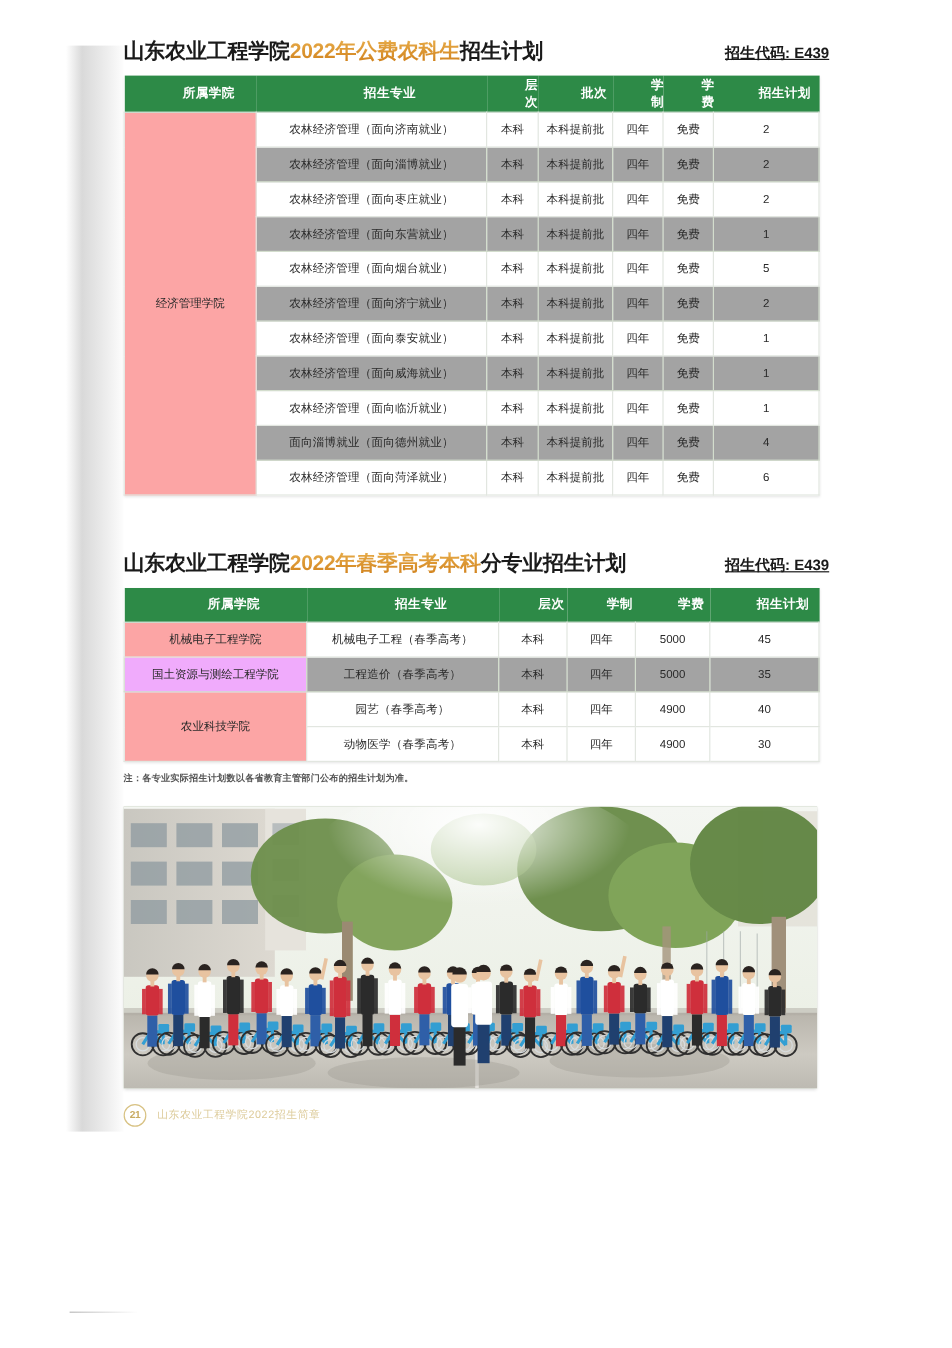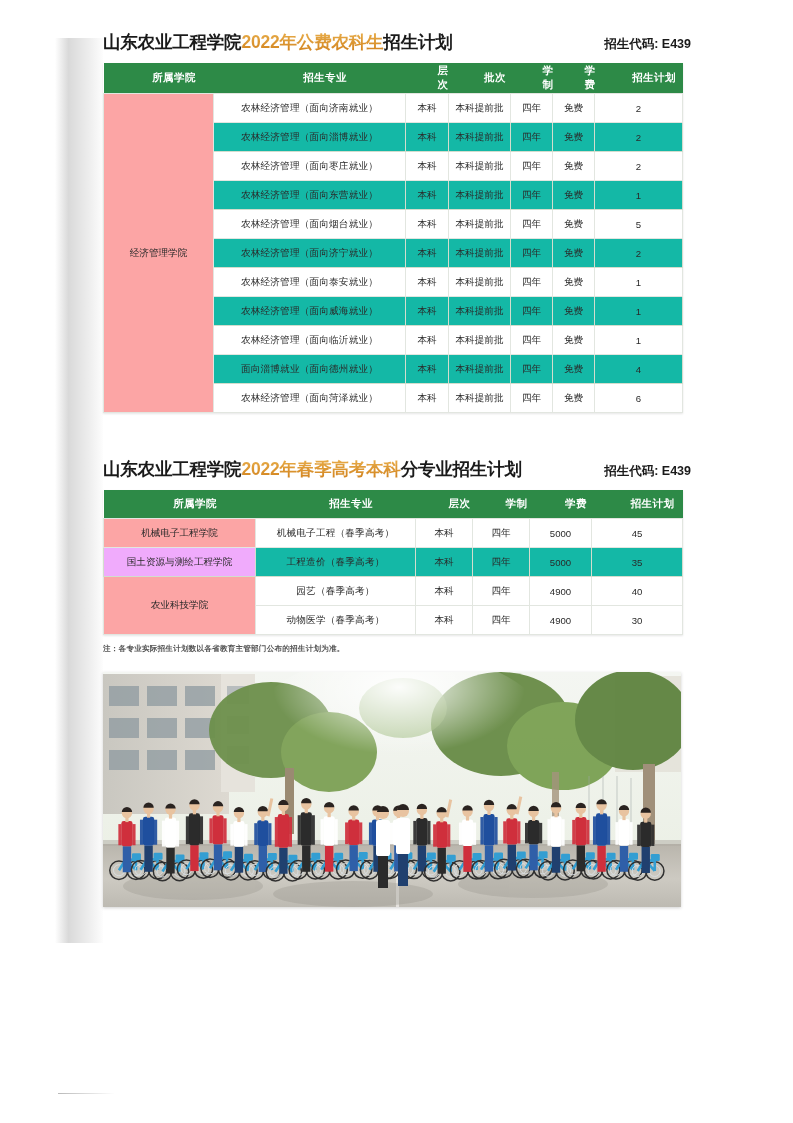--- a/index.html
+++ b/index.html
@@ -62,20 +62,21 @@
     -webkit-background-clip: text;
     background-clip: text;
     -webkit-text-fill-color: transparent;
   }
   .admit-code {
     font-size: 12.5px;
     font-weight: bold;
     color: #1a1a1a;
     white-space: nowrap;
     padding-right: 2px;
+    text-decoration: underline;
   }
 
   
   table.plan {
     border-collapse: collapse;
     table-layout: fixed;
     width: 579px;
     background: #ffffff;
     box-shadow: 0 1px 2px rgba(0,0,0,0.10);
   }
@@ -95,21 +96,21 @@
     font-size: 9.6px;
     color: #2a2a2a;
     height: 26px;
     text-align: center;
     vertical-align: middle;
     border: 1px solid #e2e6e0;
     background: #ffffff;
     white-space: nowrap;
   }
   table.plan tr.alt td {
-    background: #14b8a6;
+    background: #a3a3a3;
     border-color: #d3ddcd;
   }
   table.plan td.college {
     background: #fca5a5;
     border-color: #e2e6e0;
   }
   table.plan td.major {
     letter-spacing: 0.2px;
   }
 
@@ -868,15 +869,19 @@
             <g>
               <rect x="295" y="180" width="10" height="34" fill="#20406f"></rect>
               <rect x="293" y="146" width="14" height="36" rx="2.6" fill="#ffffff"></rect>
               <circle cx="300" cy="139" r="6" fill="#e8c3a0"></circle>
               <path d="M294,138 a6,6 0 0 1 12,0 z" fill="#2a2320"></path>
             </g>
           </g>
       </svg>
     </div>
 
+    <div class="page-footer">
+      <div class="page-badge">21</div>
+      <div class="footer-text">山东农业工程学院2022招生简章</div>
+    </div>
 
   </div>
 </div>
 
 </body></html>

